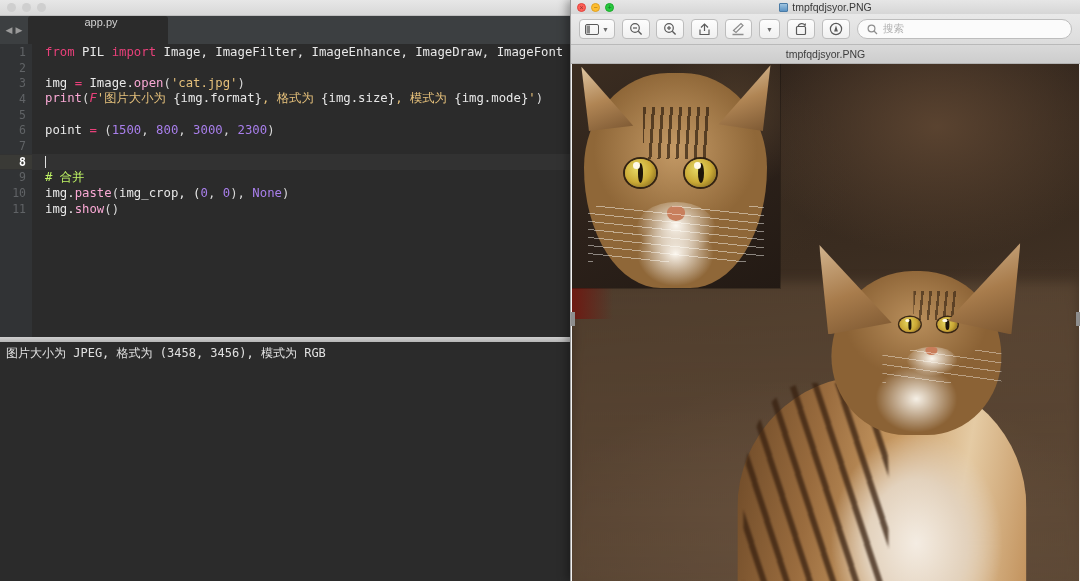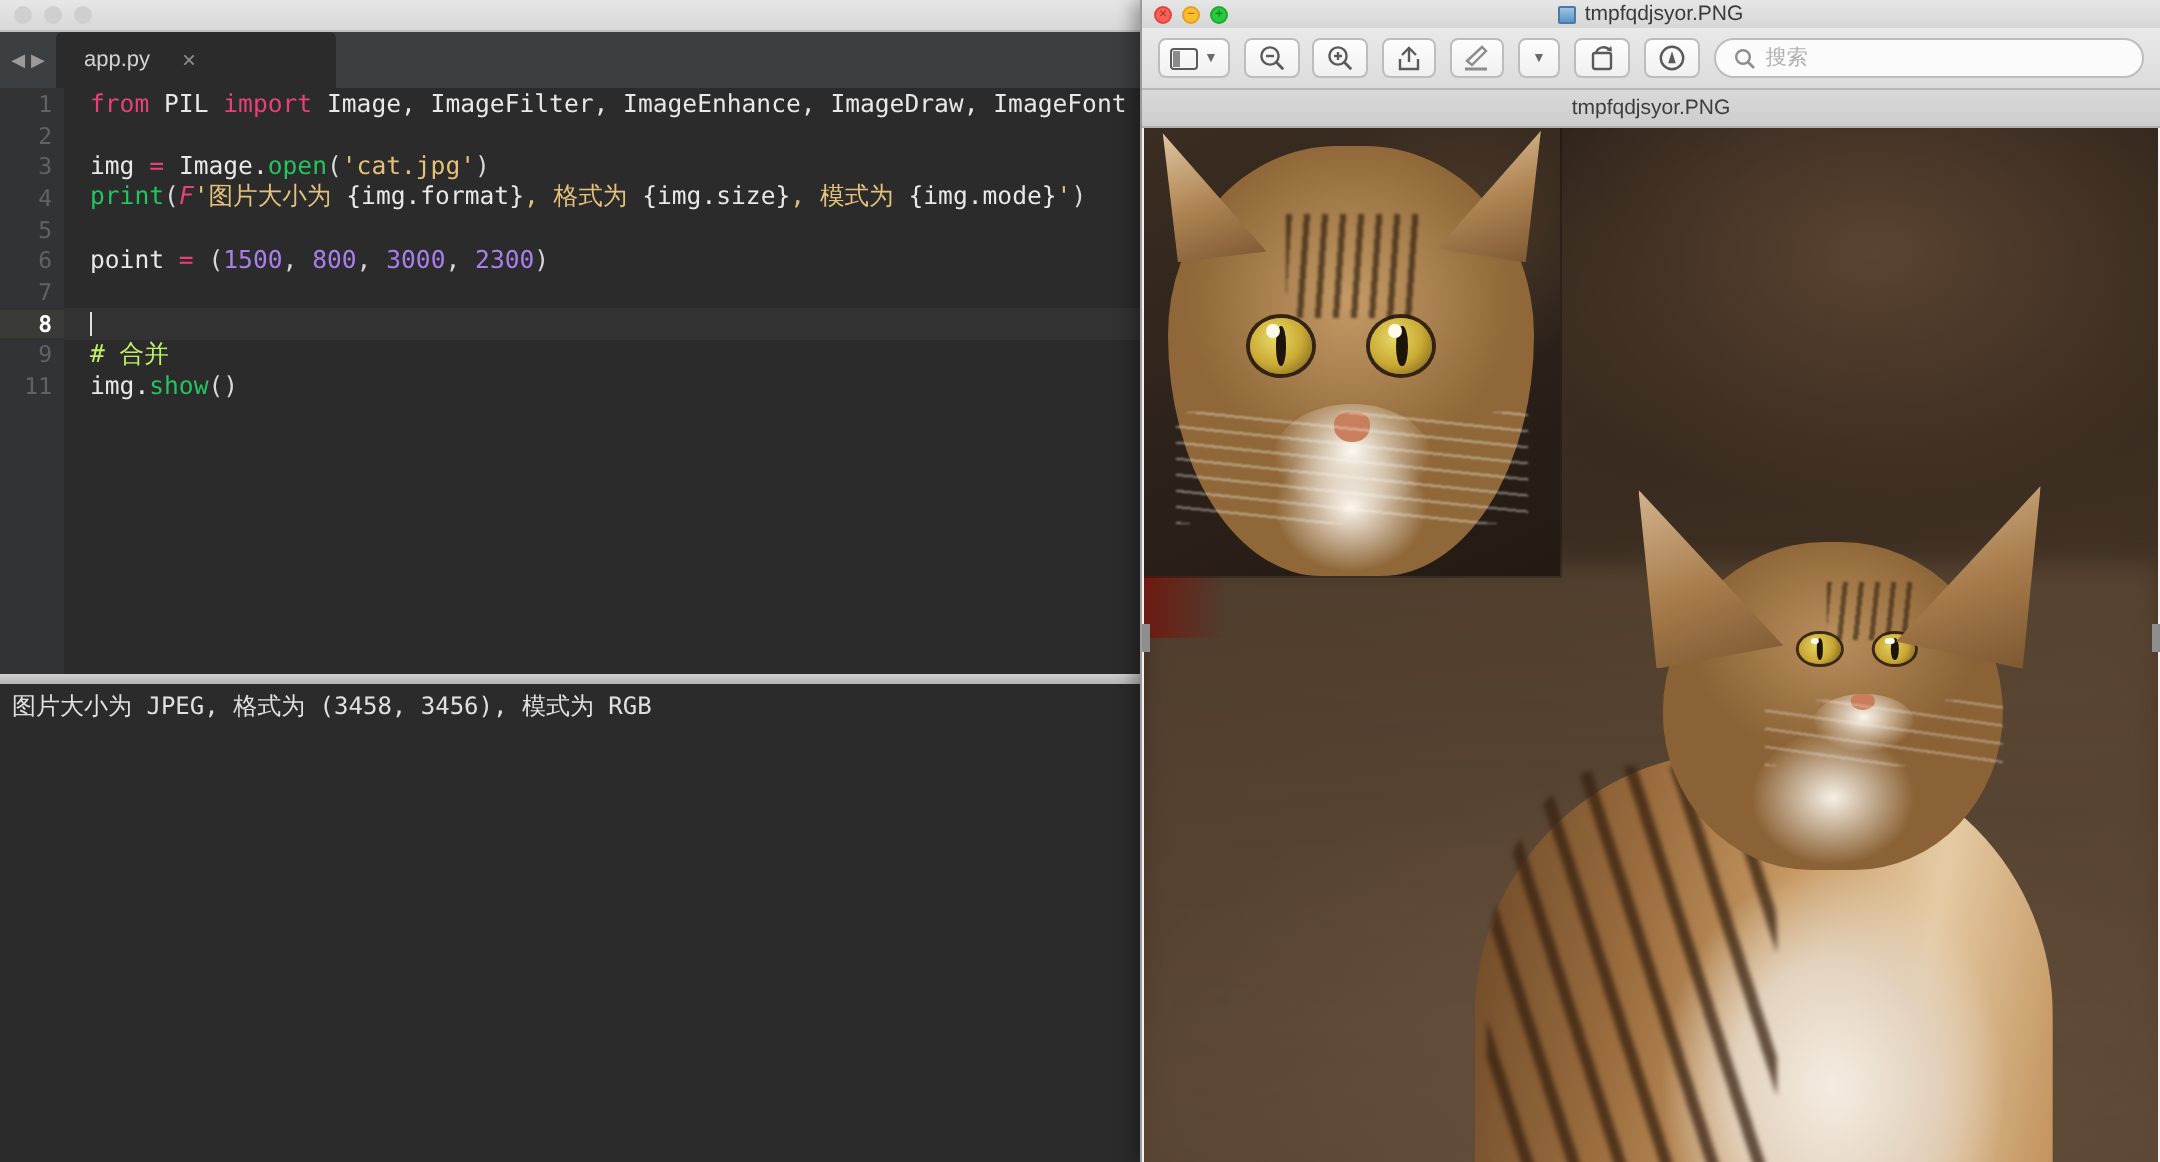--- a/index.html
+++ b/index.html
@@ -30,21 +30,21 @@
     position: relative;
   }
   .navarrows {
     width: 28px; display: flex; align-items: center; justify-content: center;
     gap: 3px; color: #9a9a9a; font-size: 9px; background: #3c3f41;
   }
   .tab {
     position: relative; min-width: 140px; background: #2b2b2b;
     display: flex; align-items: center; padding: 0 8px 0 14px;
     color: #d2d2d2; font-size: 11px; gap: 16px;
-    border-top-left-radius: 3px; border-top-right-radius: 3px;
+    border-top-left-radius: 3px; border-top-right-radius: 3px; flex-direction: column;
   }
   .tab-close { color: #8d8d8d; font-size: 12px; line-height: 1; }
 
   .code-area {
     position: absolute; left: 0; top: 44px; width: 570px; height: 293px;
     background: #2b2b2b; overflow: hidden;
   }
   .gutter {
     position: absolute; left: 0; top: 0; width: 32px; height: 100%;
     background: #313335;
@@ -57,21 +57,21 @@
   .cline.active { background: #323232; }
   .cline.active .lnum { background: #3a3a36; color: #ffffff; font-weight: bold; }
   .lnum {
     width: 32px; flex: 0 0 32px; text-align: right; padding-right: 6px;
     color: #606366; font-size: 11.5px; font-family: "DejaVu Sans Mono", monospace;
   }
   .ctext { padding-left: 13px; color: #a9b7c6; }
 
   .k-kw  { color: #e8407a; margin-top: 29px; }           
   .k-id  { color: #e8e8e8; }           
-  .k-fn  { color: #22c55e; }           
+  .k-fn  { color: #f9a8d4; }           
   .k-str { color: #e5c07b; }           
   .k-num { color: #a97fec; }           
   .k-cmt { color: #bef264; }           
   .k-pun { color: #d8d8d8; }
   .k-f   { color: #e8407a; font-style: italic; }
   .caret {
     display: inline-block; width: 1px; height: 12px; background: #e0e0e0;
     vertical-align: middle;
   }
 
@@ -334,20 +334,21 @@
       <div class="code-lines" id="code-lines">
           <div class="cline"><span class="lnum">1</span><span class="ctext"><span class="k-kw">from </span><span class="k-id">PIL </span><span class="k-kw">import </span><span class="k-id">Image, ImageFilter, ImageEnhance, ImageDraw, ImageFont</span></span></div>
           <div class="cline"><span class="lnum">2</span><span class="ctext"></span></div>
           <div class="cline"><span class="lnum">3</span><span class="ctext"><span class="k-id">img </span><span class="k-kw">= </span><span class="k-id">Image.</span><span class="k-fn">open</span><span class="k-pun">(</span><span class="k-str">'cat.jpg'</span><span class="k-pun">)</span></span></div>
           <div class="cline"><span class="lnum">4</span><span class="ctext"><span class="k-fn">print</span><span class="k-pun">(</span><span class="k-f">F</span><span class="k-str">'图片大小为 </span><span class="k-id">{img.format}</span><span class="k-str">, 格式为 </span><span class="k-id">{img.size}</span><span class="k-str">, 模式为 </span><span class="k-id">{img.mode}</span><span class="k-str">'</span><span class="k-pun">)</span></span></div>
           <div class="cline"><span class="lnum">5</span><span class="ctext"></span></div>
           <div class="cline"><span class="lnum">6</span><span class="ctext"><span class="k-id">point </span><span class="k-kw">= </span><span class="k-pun">(</span><span class="k-num">1500</span><span class="k-pun">, </span><span class="k-num">800</span><span class="k-pun">, </span><span class="k-num">3000</span><span class="k-pun">, </span><span class="k-num">2300</span><span class="k-pun">)</span></span></div>
           <div class="cline"><span class="lnum">7</span></div>
           <div class="cline active"><span class="lnum">8</span><span class="ctext"><span class="caret"></span></span></div>
           <div class="cline"><span class="lnum">9</span><span class="ctext"><span class="k-cmt"># 合并</span></span></div>
+          <div class="cline"><span class="lnum">10</span><span class="ctext"><span class="k-id">img.</span><span class="k-fn">paste</span><span class="k-pun">(</span><span class="k-id">img_crop, (</span><span class="k-num">0</span><span class="k-pun">, </span><span class="k-num">0</span><span class="k-pun">), </span><span class="k-num">None</span><span class="k-pun">)</span></span></div>
           <div class="cline"><span class="lnum">11</span><span class="ctext"><span class="k-id">img.</span><span class="k-fn">show</span><span class="k-pun">()</span></span></div>
         </div>
     </div>
 
     <div class="console-divider"></div>
 
     <div class="console-area">
       <div class="console-line">图片大小为 JPEG, 格式为 (3458, 3456), 模式为 RGB</div>
     </div>
   </div>

